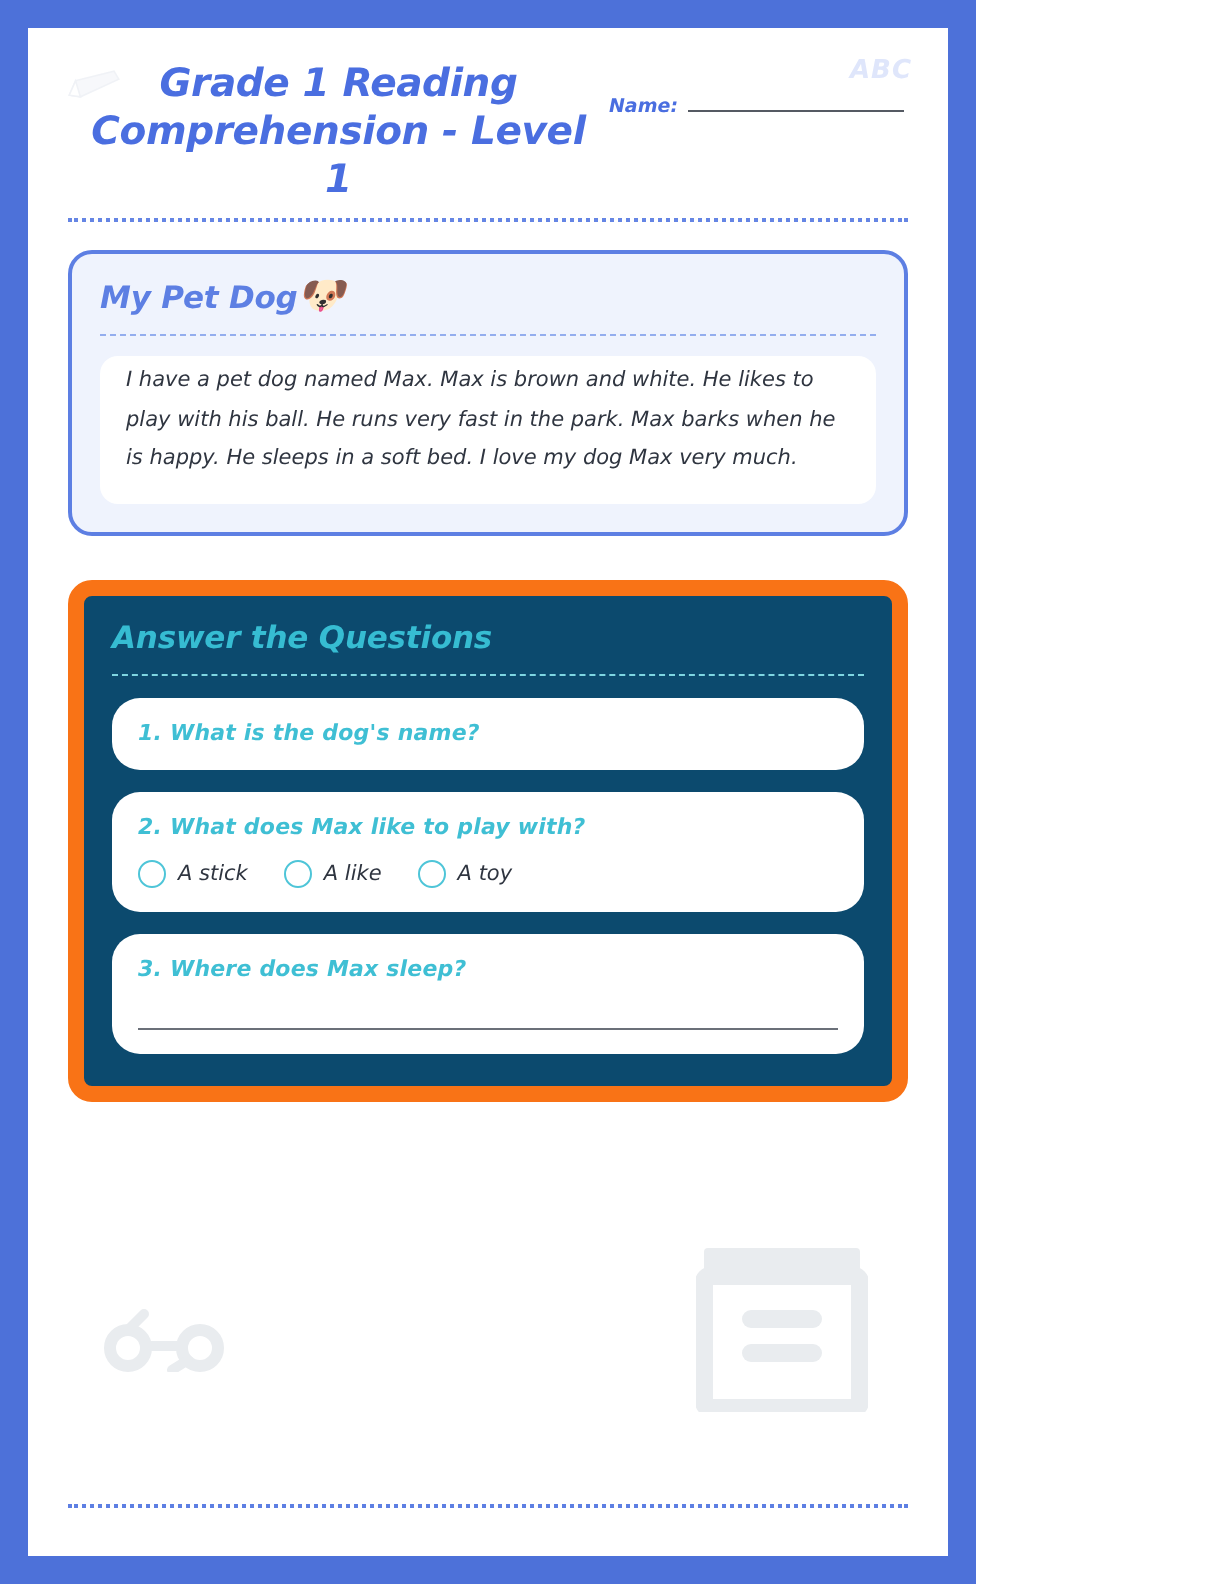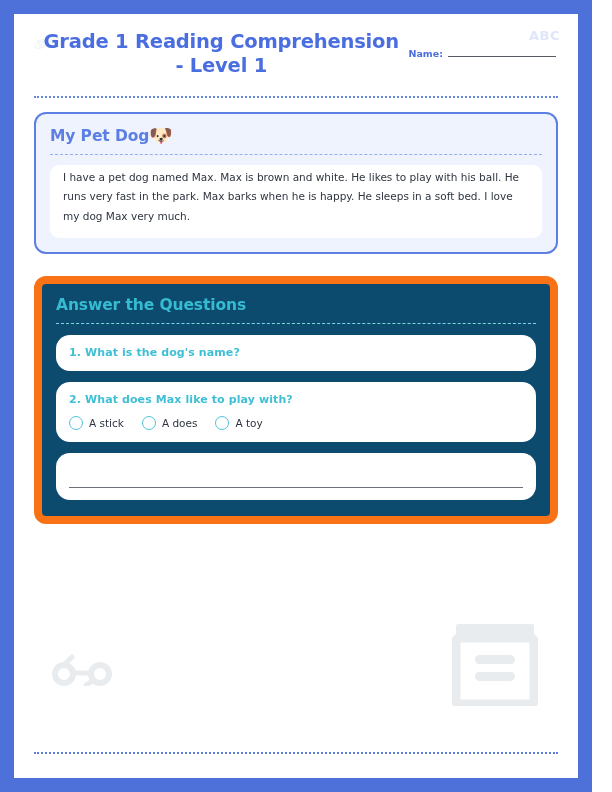--- a/index.html
+++ b/index.html
@@ -9,26 +9,27 @@
   body {
     width: 612px;
     height: 792px;
     background: #ffffff;
     font-family: "DejaVu Sans", sans-serif;
     overflow: hidden;
   }
 
   .page {
     position: relative;
-    width: 592px;
+    width: 488px;
     height: 792px;
     box-sizing: border-box;
     border: 14px solid #4d71d9;
     background: #ffffff;
     overflow: hidden;
+    font-style: italic;
   }
 
   .inner {
     position: relative;
     width: 100%;
     height: 100%;
     box-sizing: border-box;
     padding: 12px 16px 0 16px;
   }
 
@@ -288,30 +289,31 @@
 
       <div class="q-card">
         <div class="q-text">2. What does Max like to play with?</div>
         <div class="q-options">
           <div class="q-option">
             <span class="radio"></span>
             <span class="option-label">A stick</span>
           </div>
           <div class="q-option">
             <span class="radio"></span>
-            <span class="option-label">A does</span>
+            <span class="option-label">A like</span>
           </div>
           <div class="q-option">
             <span class="radio"></span>
             <span class="option-label">A toy</span>
           </div>
         </div>
       </div>
 
       <div class="q-card">
+        <div class="q-text">3. Where does Max sleep?</div>
         <div class="answer-line"></div>
       </div>
     </div>
 
     <svg class="deco-glasses" viewBox="0 0 70 32">
       <circle cx="14" cy="20" r="9" fill="none" stroke="#e9ecef" stroke-width="6"></circle>
       <circle cx="50" cy="20" r="9" fill="none" stroke="#e9ecef" stroke-width="6"></circle>
       <path d="M23 19 L41 19" stroke="#e9ecef" stroke-width="5" fill="none"></path>
       <path d="M14 11 L22 3" stroke="#e9ecef" stroke-width="5" stroke-linecap="round"></path>
       <path d="M44 26 L36 31" stroke="#e9ecef" stroke-width="5" stroke-linecap="round"></path>

